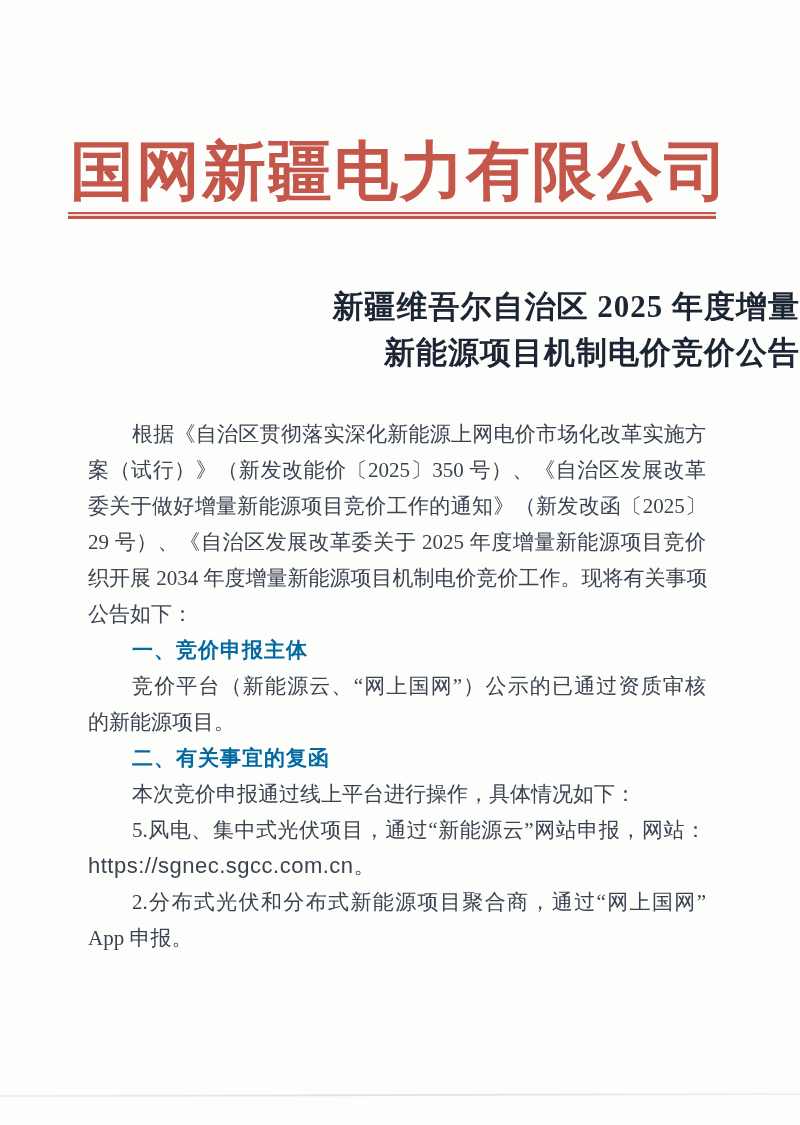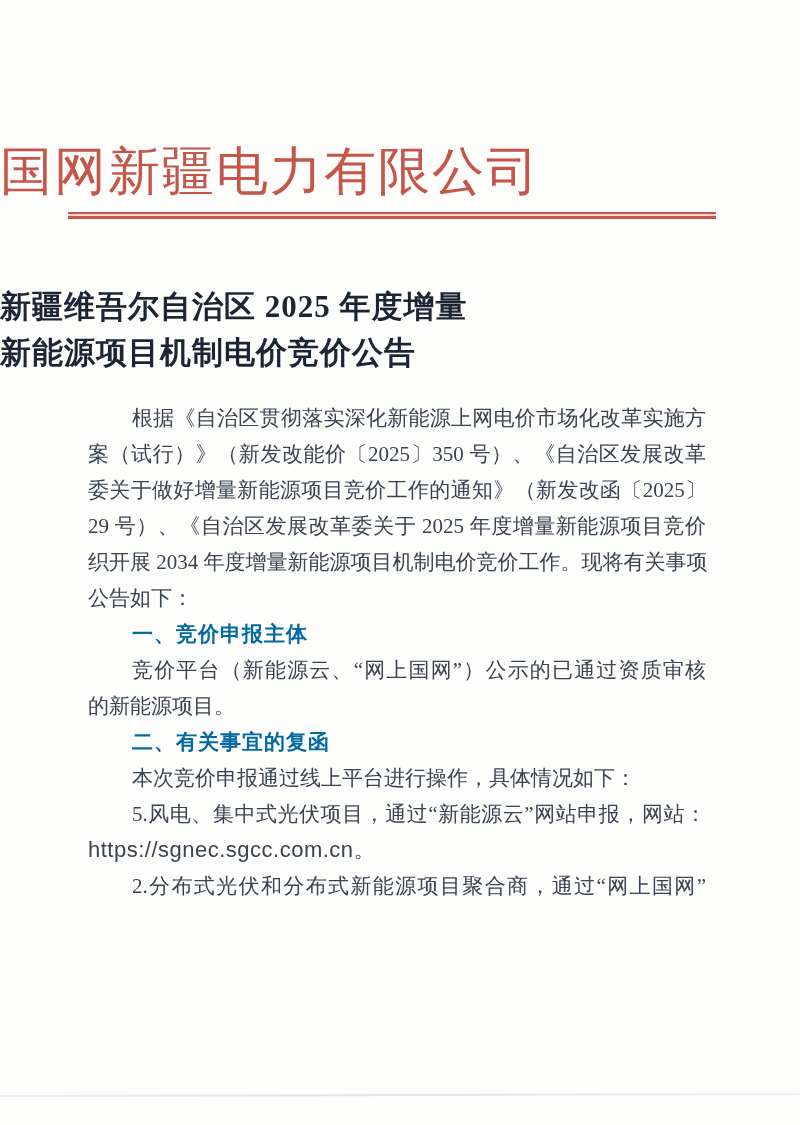--- a/index.html
+++ b/index.html
@@ -16,55 +16,56 @@
     font-family: "Liberation Serif", "DejaVu Serif", serif;
   }
 
   
   .letterhead {
     position: absolute;
     top: 136px;
     left: 0;
     width: 800px;
     margin: 0;
-    font-size: 52px;
+    text-align: center;
+    font-size: 64px;
     line-height: 72px;
-    font-weight: normal;
+    font-weight: bold;
     letter-spacing: 2px;
     color: var(--letterhead-red, #c4564a);
   }
   .rule {
     position: absolute;
     top: 212px;
     left: 68px;
     width: 648px;
   }
   .rule .r1 { height: 2px; background: var(--letterhead-red, #c4564a); }
   .rule .r2 { height: 2px; background: #f2d9d4; }
   .rule .r3 { height: 3px; background: var(--letterhead-red, #c4564a); }
 
   
   .doc-title {
     position: absolute;
     top: 284px;
     left: 0;
     width: 800px;
     margin: 0;
-    text-align: left;
+    text-align: right;
     font-size: 31px;
     line-height: 46px;
     font-weight: bold;
     letter-spacing: 1px;
     color: var(--title-dark, #1c2533);
   }
 
   
   .body-text {
     position: absolute;
-    top: 400px;
+    top: 416px;
     left: 88px;
     width: 618px;
     font-size: 21px;
     line-height: 36px;
     color: var(--body-text, #3a4350);
   }
   .line {
     white-space: nowrap;
   }
   .ind { padding-left: 44px; }
@@ -121,17 +122,18 @@
     <div class="line j">织开展 2034 年度增量新能源项目机制电价竞价工作。现将有关事项</div>
     <div class="line">公告如下：</div>
     <div class="line ind head">一、竞价申报主体</div>
     <div class="line ind j">竞价平台（新能源云、“网上国网”）公示的已通过资质审核</div>
     <div class="line">的新能源项目。</div>
     <div class="line ind head">二、有关事宜的复函</div>
     <div class="line ind">本次竞价申报通过线上平台进行操作，具体情况如下：</div>
     <div class="line ind j">5.风电、集中式光伏项目，通过“新能源云”网站申报，网站：</div>
     <div class="line url-line">https://sgnec.sgcc.com.cn。</div>
     <div class="line ind j">2.分布式光伏和分布式新能源项目聚合商，通过“网上国网”</div>
+    <div class="line">App 申报。</div>
   </div>
 
   <div class="page-edge"></div>
 
 </div>
 
 </body></html>

